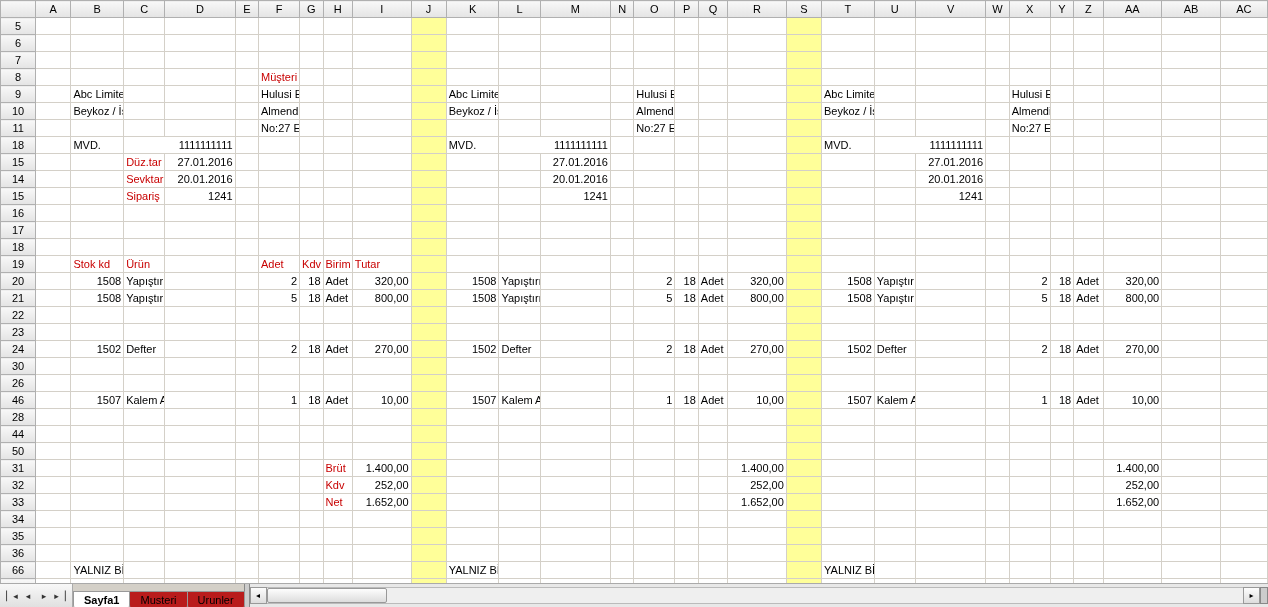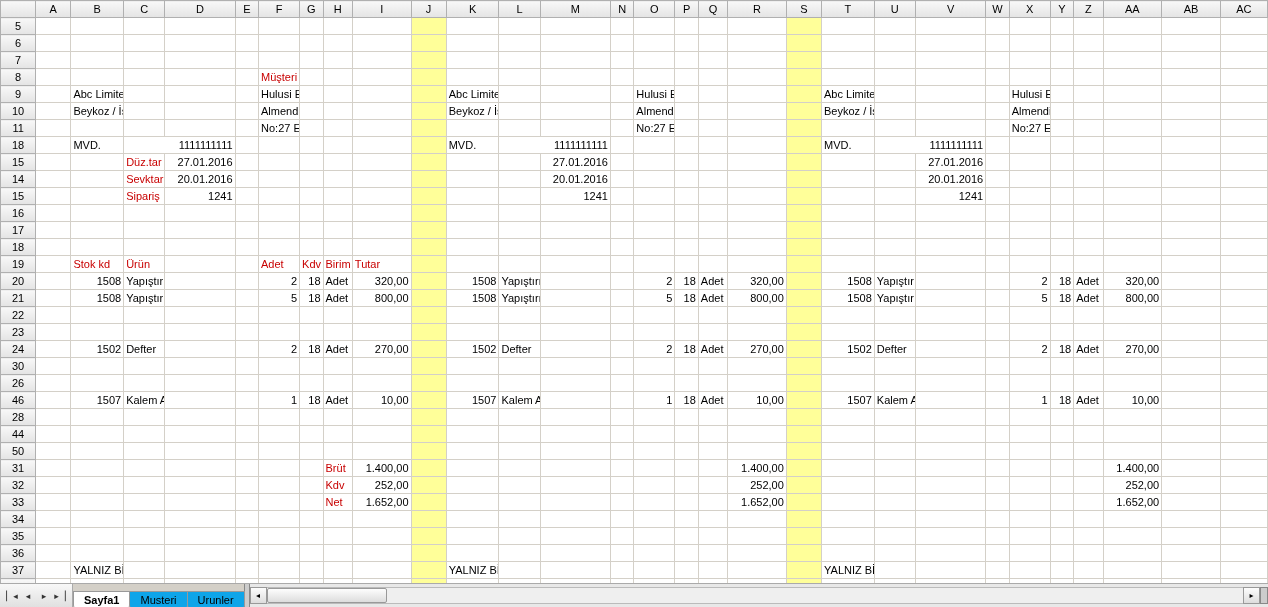--- a/index.html
+++ b/index.html
@@ -84,21 +84,21 @@
   }
   .tabs {
     display: flex;
     align-items: flex-end;
     background: #d4d0c8;
     padding-top: 10px;
     flex: 0 0 auto;
   }
   .tab {
     padding: 2px 10px;
-    background: #0ea5e9;
+    background: #b91c1c;
     border: 1px solid #999;
     border-bottom: none;
     margin-right: -1px;
     border-radius: 0 0 3px 3px;
     transform: translateY(1px);
     font-size: 11px;
     cursor: pointer;
     position: relative;
   }
   .tab.active {
@@ -1235,21 +1235,21 @@
           <td></td>
           <td></td>
           <td></td>
           <td></td>
           <td></td>
           <td></td>
           <td></td>
           <td></td>
         </tr>
         <tr>
-          <td class="rowhdr">37</td>
+          <td class="rowhdr">66</td>
           <td></td>
           <td>YALNIZ  BİN ALTI YÜZ ELLİ  İKİ  TL.</td>
           <td></td>
           <td></td>
           <td></td>
           <td></td>
           <td></td>
           <td></td>
           <td></td>
           <td class="yellow"></td>

